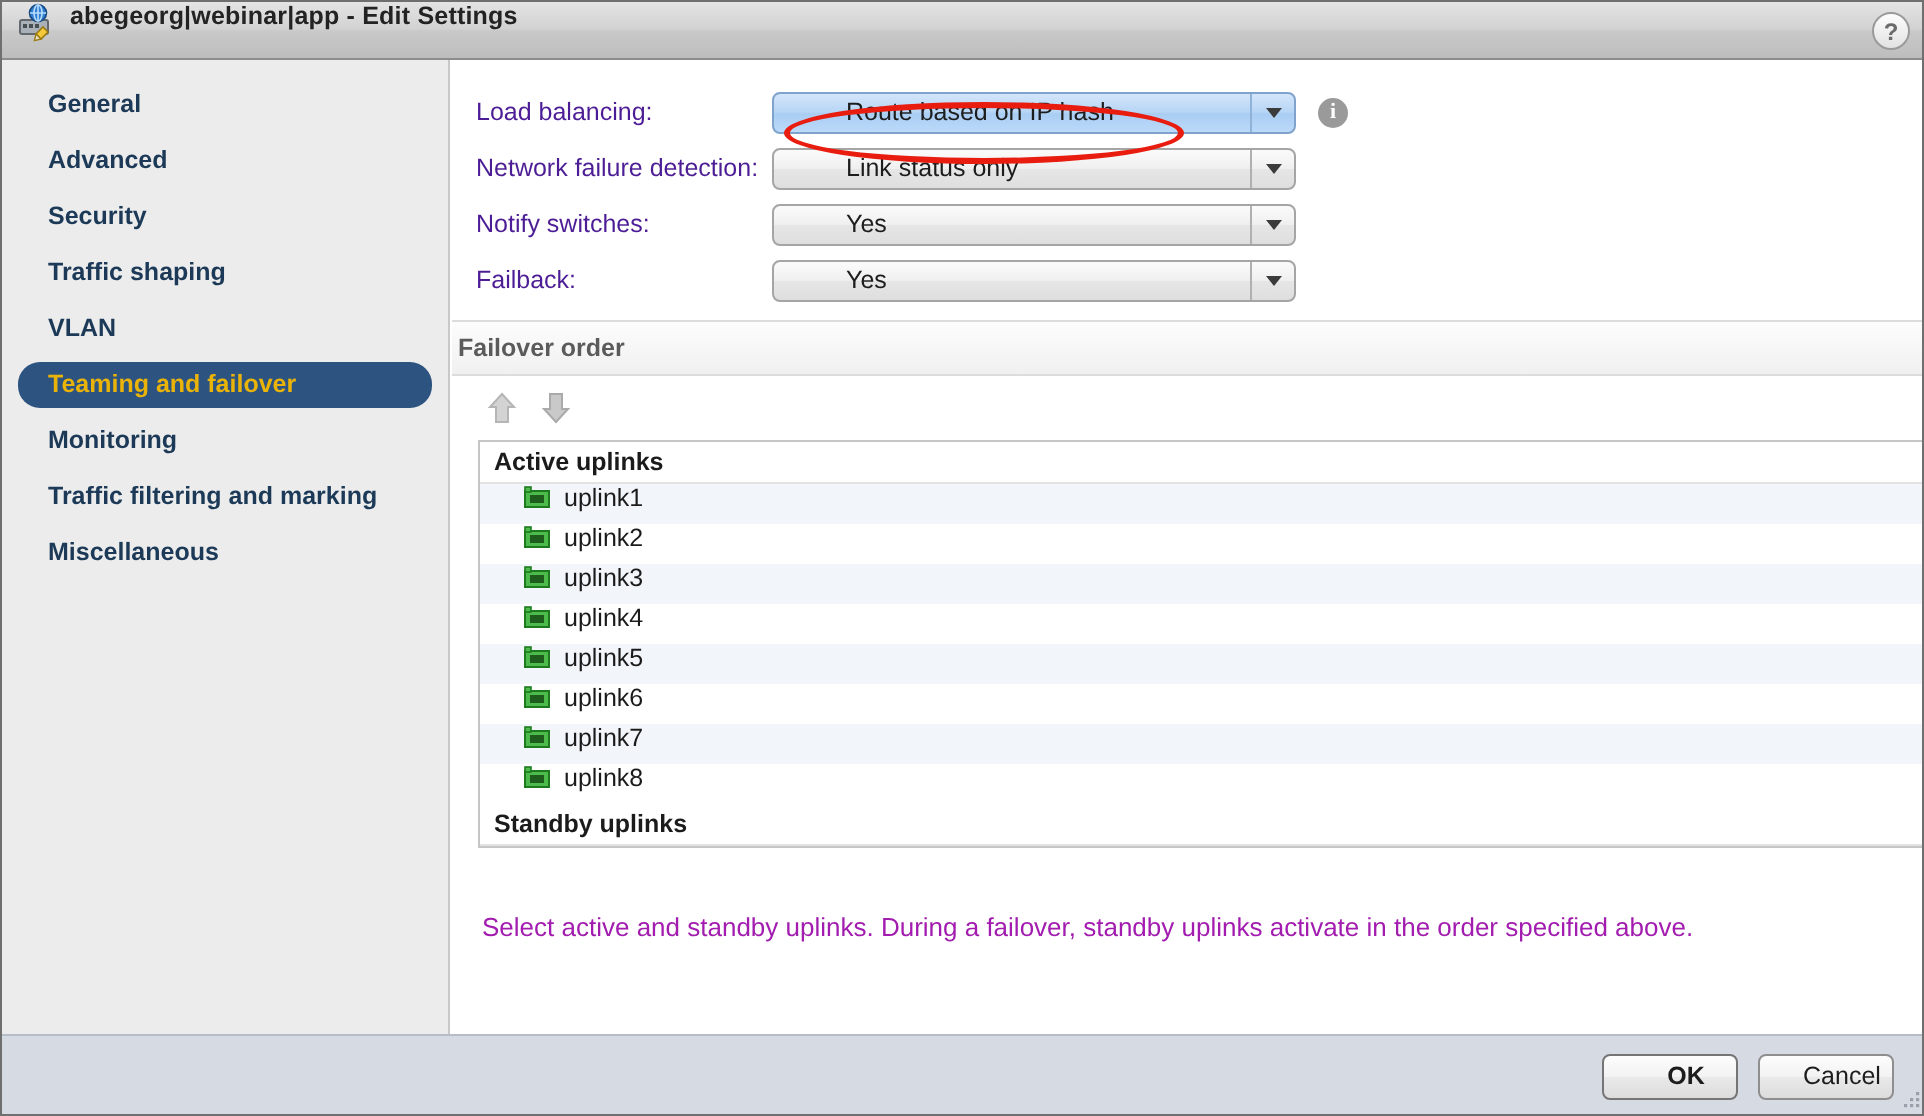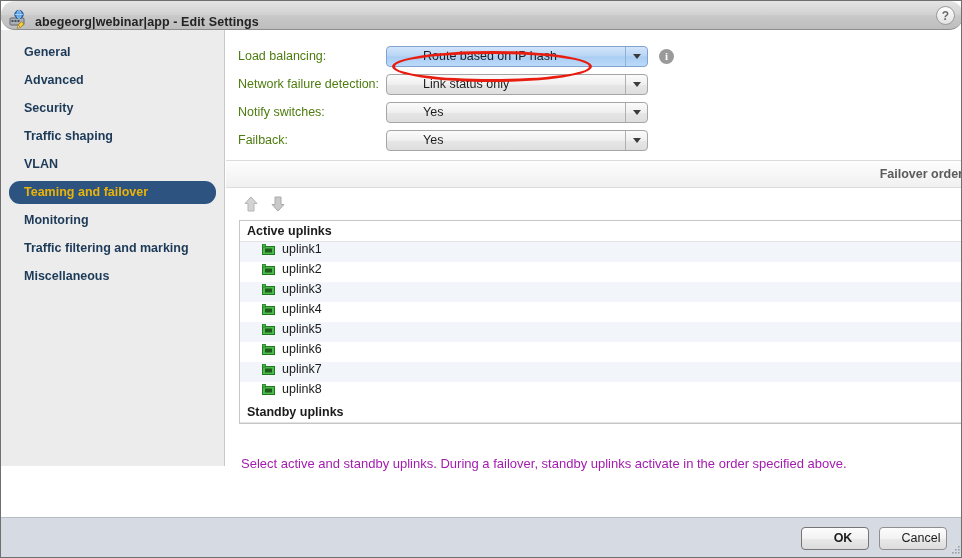--- a/index.html
+++ b/index.html
@@ -25,22 +25,21 @@
   
   .titlebar {
     position: absolute;
     left: 0; top: 0;
     width: 962px;
     height: 29px;
     box-sizing: border-box;
     background: linear-gradient(180deg, #e4e4e4 0%, #d2d2d2 48%, #c9c9c9 52%, #bdbdbd 100%);
     border-bottom: 1px solid #8d8d8d;
     display: flex;
-    align-items: flex-end;
-    border-radius: 14px;
+    align-items: flex-start;
   }
   .titlebar-icon {
     width: 20px; height: 20px;
     margin-left: 7px;
     margin-right: 7px;
     position: relative;
     flex: 0 0 auto;
   }
   .title-text {
     font-size: 12.5px;
@@ -65,21 +64,21 @@
     box-sizing: border-box;
     cursor: default;
   }
 
   
   .sidebar {
     position: absolute;
     left: 0;
     top: 29px;
     width: 224px;
-    height: 436px;
+    height: 487px;
     background: #ececec;
     border-right: 1px solid #c8c8c8;
     box-sizing: border-box;
     padding-top: 11px;
   }
   .nav-item {
     height: 23px;
     line-height: 23px;
     margin: 0 8px 5px 8px;
     padding-left: 15px;
@@ -115,21 +114,21 @@
     display: flex;
     align-items: center;
     height: 28px;
     margin-bottom: 0px;
   }
   .form-label {
     width: 160px;
     padding-left: 12px;
     box-sizing: border-box;
     font-size: 12.5px;
-    color: #4d7c0f;
+    color: #4c1d95;
     white-space: nowrap;
   }
   .combo {
     position: relative;
     width: 262px;
     height: 21px;
     box-sizing: border-box;
     border: 1px solid #a5a5a5;
     border-radius: 4px;
     background: linear-gradient(180deg, #fbfbfb 0%, #efefef 50%, #e6e6e6 51%, #dedede 100%);
@@ -201,25 +200,24 @@
     left: 0;
     top: 130px;
     width: 737px;
   }
   .section-header {
     height: 26px;
     line-height: 26px;
     background: linear-gradient(180deg, #fdfdfd 0%, #f0f0f0 100%);
     border-top: 1px solid #dcdcdc;
     border-bottom: 1px solid #dcdcdc;
-    padding-left: 16px;
+    padding-left: 3px;
     font-size: 12.5px;
     font-weight: bold;
     color: #5b5b5b;
-    text-align: right;
   }
   .toolbar {
     height: 32px;
     display: flex;
     align-items: center;
     padding-left: 16px;
     gap: 9px;
   }
   .arrow-btn {
     width: 18px;

